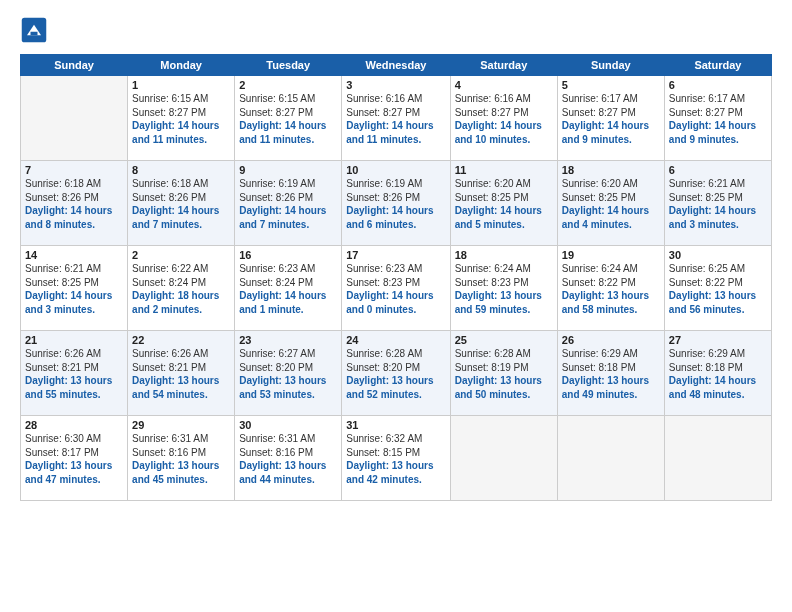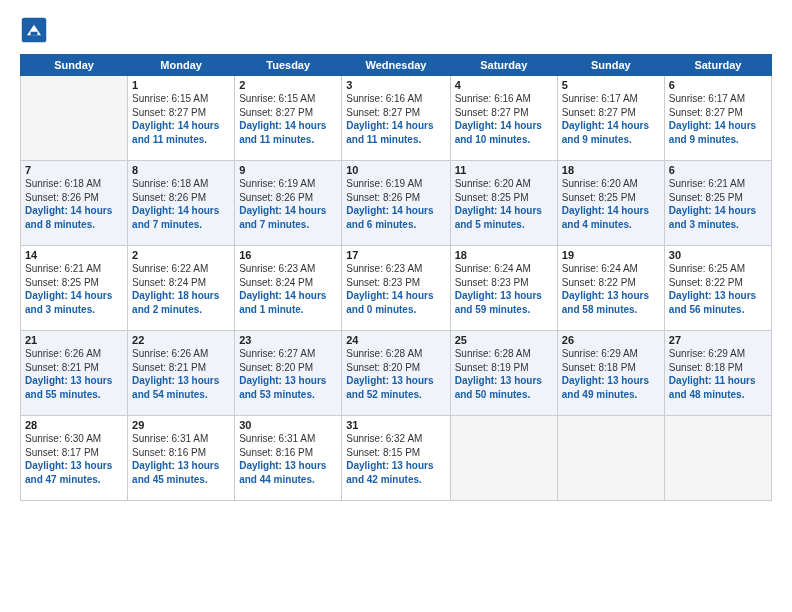--- a/index.html
+++ b/index.html
@@ -248,21 +248,21 @@
           <td>
             <span class="day-num">25</span>
             <div class="day-info">Sunrise: 6:28 AM<br>Sunset: 8:19 PM<br><span class="highlight">Daylight: 13 hours and 50 minutes.</span></div>
           </td>
           <td>
             <span class="day-num">26</span>
             <div class="day-info">Sunrise: 6:29 AM<br>Sunset: 8:18 PM<br><span class="highlight">Daylight: 13 hours and 49 minutes.</span></div>
           </td>
           <td>
             <span class="day-num">27</span>
-            <div class="day-info">Sunrise: 6:29 AM<br>Sunset: 8:18 PM<br><span class="highlight">Daylight: 11 hours and 48 minutes.</span></div>
+            <div class="day-info">Sunrise: 6:29 AM<br>Sunset: 8:18 PM<br><span class="highlight">Daylight: 14 hours and 48 minutes.</span></div>
           </td>
         </tr>
         <tr>
           <td>
             <span class="day-num">28</span>
             <div class="day-info">Sunrise: 6:30 AM<br>Sunset: 8:17 PM<br><span class="highlight">Daylight: 13 hours and 47 minutes.</span></div>
           </td>
           <td>
             <span class="day-num">29</span>
             <div class="day-info">Sunrise: 6:31 AM<br>Sunset: 8:16 PM<br><span class="highlight">Daylight: 13 hours and 45 minutes.</span></div>

